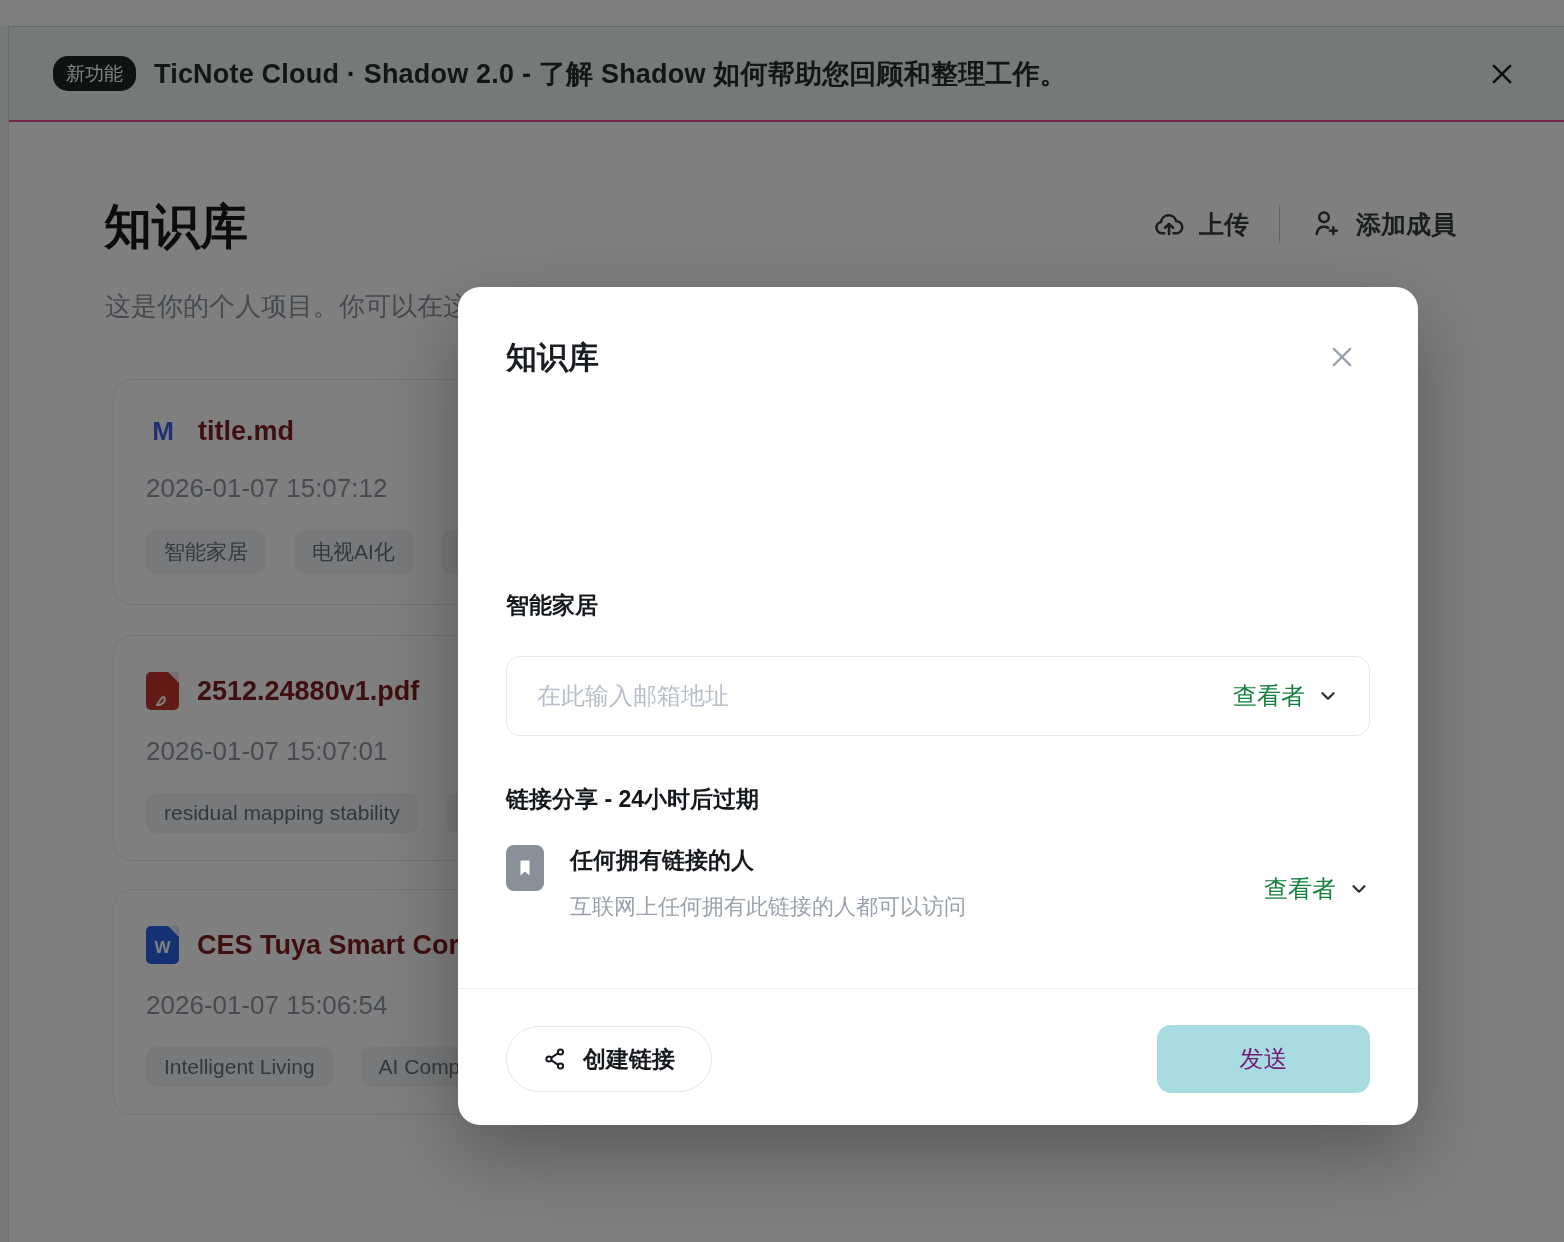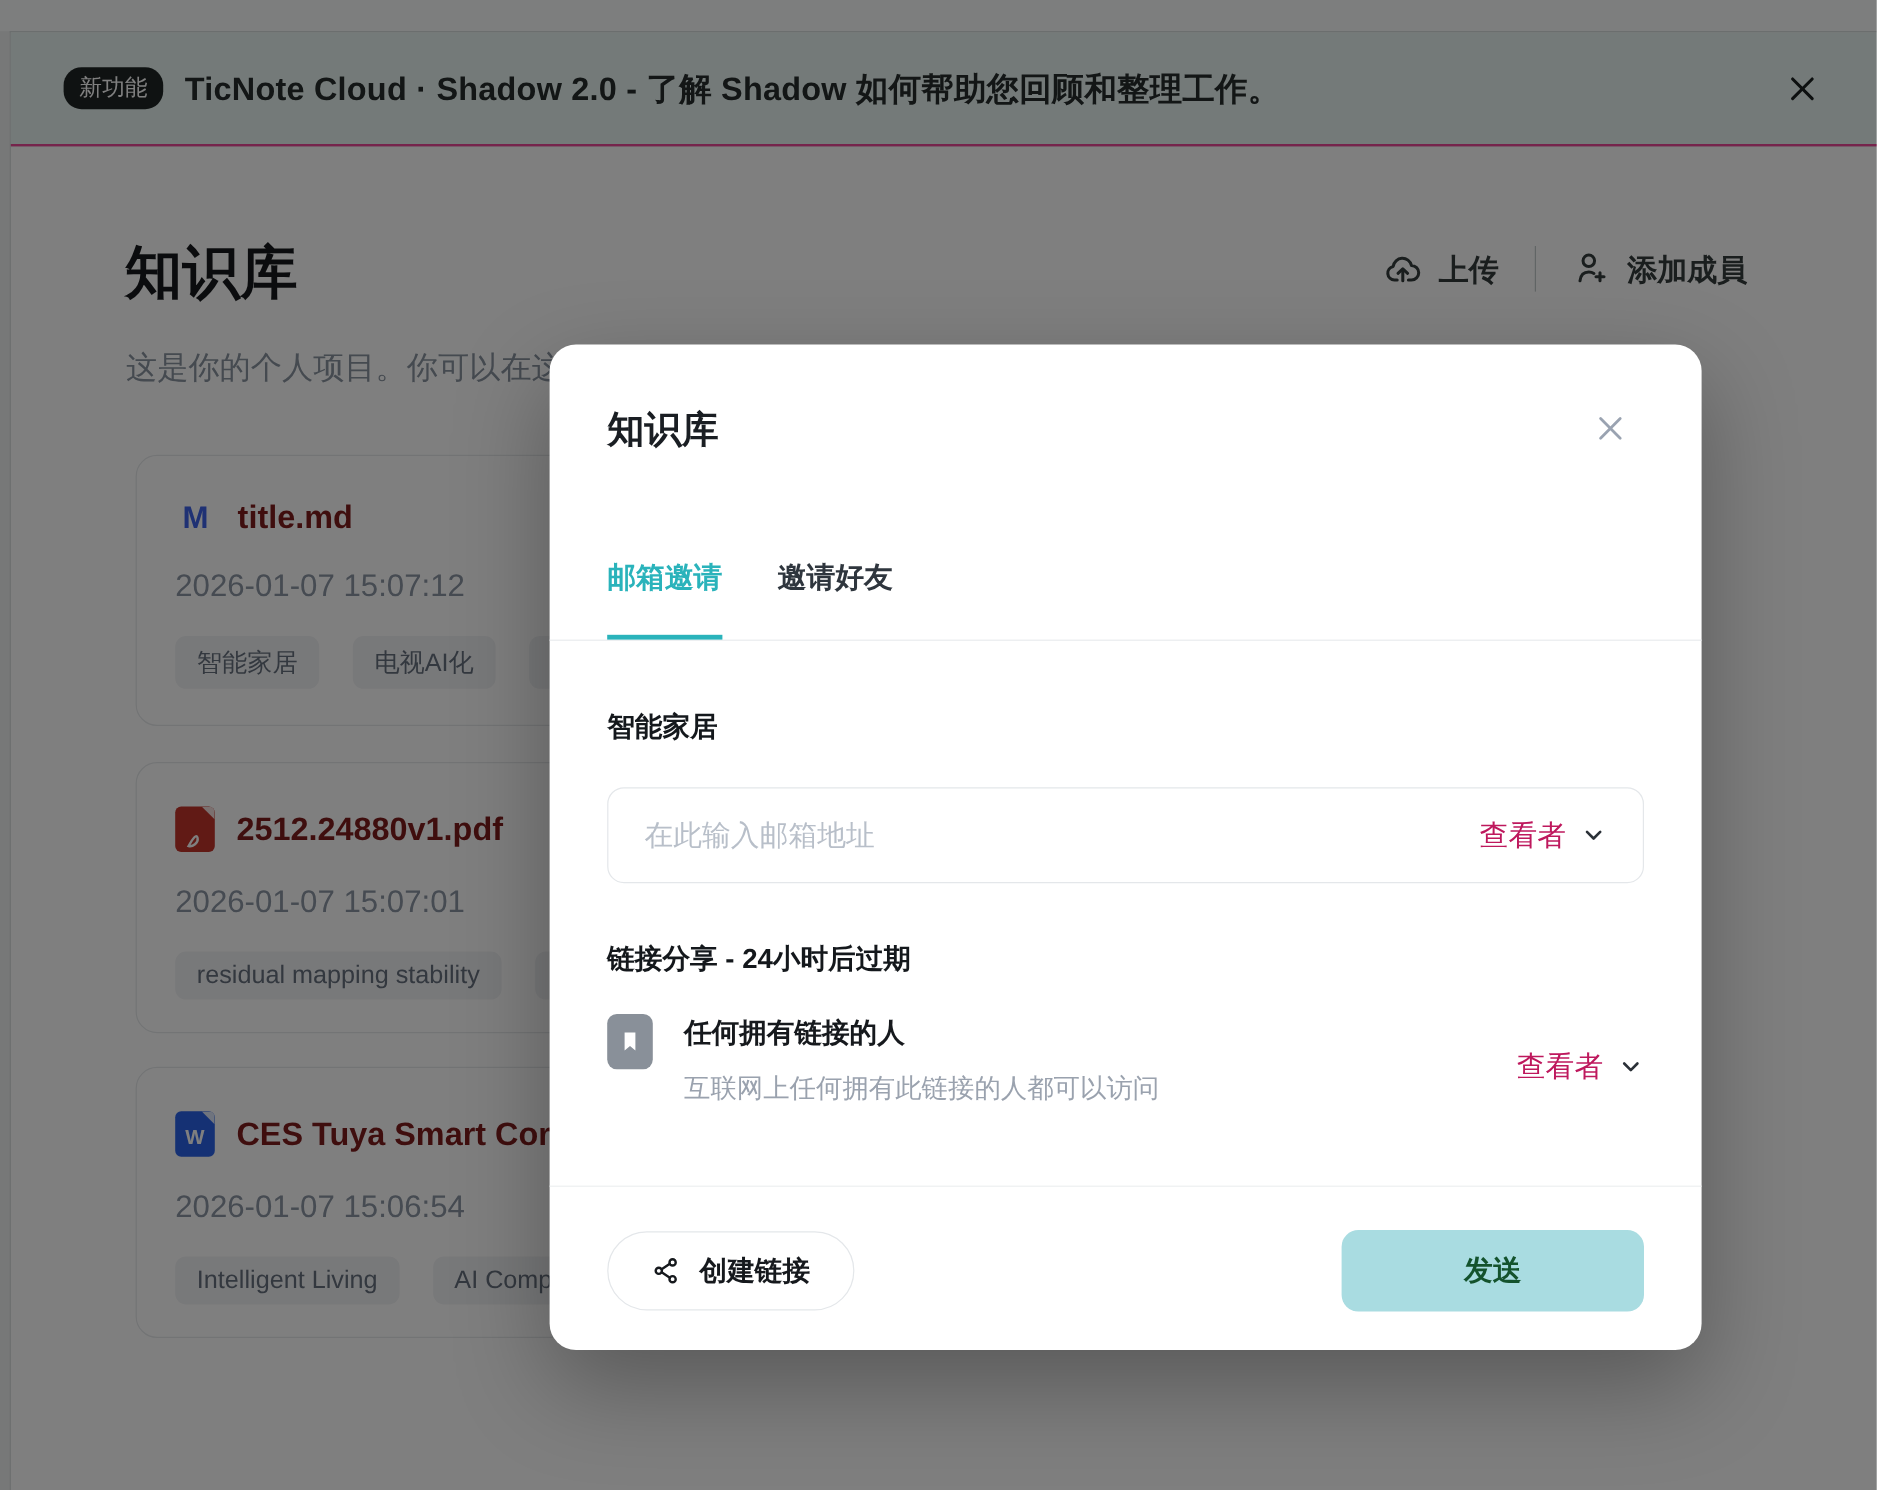--- a/index.html
+++ b/index.html
@@ -85,41 +85,41 @@
 
   .section-heading { font-size:23px; font-weight:700; color:#14181c; }
   .invite-heading { position:absolute; left:48px; top:303px; }
   .email-row {
     position:absolute; left:48px; right:48px; top:369px; height:80px;
     border:1.5px solid #e4e7ea; border-radius:14px;
     display:flex; align-items:center; padding:0 30px;
   }
   .email-placeholder { font-size:24px; color:#b8bfc9; flex:1; }
   .role-select { display:flex; align-items:center; gap:12px; cursor:pointer; }
-  .role-value { font-size:24px; color:#be185d; }
+  .role-value { font-size:24px; color:#15803d; }
 
   .link-heading { position:absolute; left:48px; top:497px; }
   .link-row { position:absolute; left:48px; right:48px; top:558px; display:flex; align-items:flex-start; }
   .link-icon-box { width:38px; height:46px; background:#899099; border-radius:8px;
     display:flex; align-items:center; justify-content:center; flex:none; }
   .link-texts { margin-left:26px; flex:1; }
   .link-title { font-size:23px; font-weight:700; color:#16191d; }
   .link-desc { margin-top:16px; font-size:22px; color:#9aa2ae; }
   .link-role { margin-top:28px; }
 
   .modal-divider { position:absolute; left:0; right:0; top:701px; height:1px; background:#edeff1; }
   .modal-footer { position:absolute; left:48px; right:48px; top:738px; display:flex; align-items:center; justify-content:space-between; }
   .create-link-btn {
     height:66px; border:1.5px solid #e4e7ea; border-radius:33px;
     display:flex; align-items:center; gap:16px; padding:0 36px;
     font-size:23px; font-weight:700; color:#16191d; cursor:pointer; background:#fff;
   }
   .send-btn {
-    width:252px; height:68px; border:none; border-radius:14px;
-    background:#a9dce1; color:#14532d; font-size:24px; font-weight:700;
+    width:213px; height:68px; border:none; border-radius:14px;
+    background:#a9dce1; color:#701a75; font-size:24px; font-weight:400;
     font-family:inherit; cursor:pointer;
   }
 </style>
 </head>
 <body>
 
 <div class="chrome-top"></div>
 
 <div class="page">
 
@@ -214,24 +214,20 @@
 
 <div class="modal">
   <div class="modal-title">知识库</div>
   <span class="modal-close">
     <svg width="28" height="28" viewBox="0 0 24 24" fill="none" stroke="#9aa3b1" stroke-width="2" stroke-linecap="round">
       <line x1="5" y1="5" x2="19" y2="19"></line>
         <line x1="19" y1="5" x2="5" y2="19"></line>
     </svg>
   </span>
 
-  <div class="tabs">
-    <div class="tab active">邮箱邀请</div>
-    <div class="tab">邀请好友</div>
-  </div>
 
   <div class="section-heading invite-heading">智能家居</div>
 
   <div class="email-row">
     <span class="email-placeholder">在此输入邮箱地址</span>
     <span class="role-select">
       <span class="role-value">查看者</span>
       <span>
         <svg width="22" height="22" viewBox="0 0 24 24" fill="none" stroke="#2b3138" stroke-width="2.4" stroke-linecap="round" stroke-linejoin="round">
           <polyline points="6 9 12 15 18 9"></polyline>

